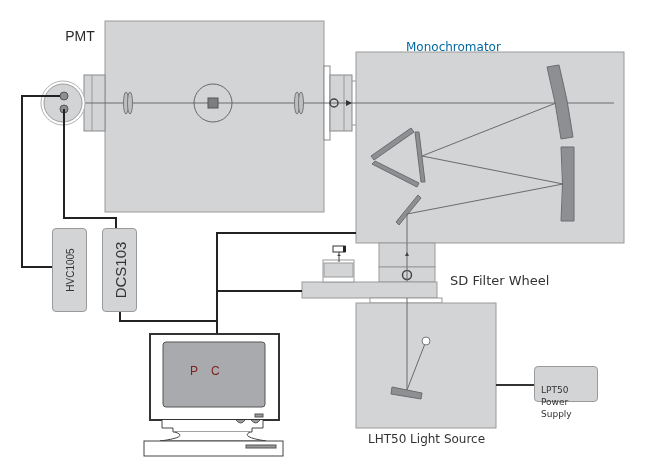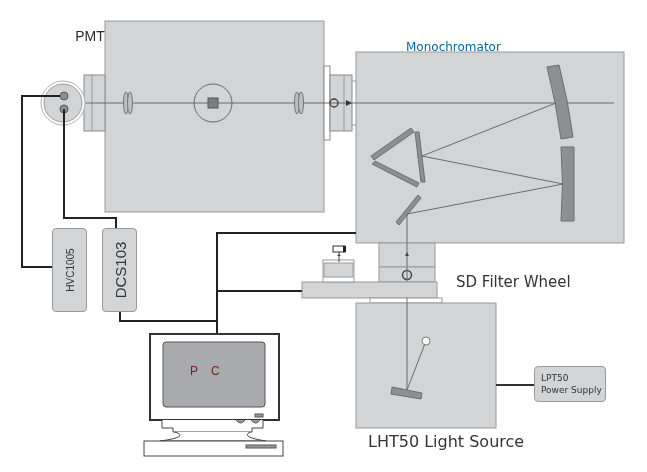--- a/index.html
+++ b/index.html
@@ -1,29 +1,29 @@
 <!DOCTYPE html>
 <html><head>
 <meta charset="utf-8">
 <style>
   html, body { margin: 0; padding: 0; background: #ffffff; }
   body { width: 647px; height: 472px; position: relative; overflow: hidden; font-family: "Liberation Sans", sans-serif; }
   svg { position: absolute; left: 0; top: 0; }
   .lbl { position: absolute; color: #222; white-space: nowrap; }
-  .lbl-pmt { left: 34px; top: 28px; font-size: 14px; text-align: center; line-height: 16px; width: 112px; color: #2a2a2a; }
+  .lbl-pmt { left: 24px; top: 28px; font-size: 14px; text-align: center; line-height: 16px; width: 112px; color: #2a2a2a; }
   .lbl-mono { left: 406px; top: 40px; font-size: 12px; font-family: "DejaVu Sans", sans-serif; color: #0369a1; }
-  .lbl-sd { left: 450px; top: 273px; font-size: 15px; font-family: "DejaVu Sans", sans-serif; color: #333; margin-left: 6px; }
-  .lbl-lht { left: 368px; top: 432px; font-size: 16px; font-family: "DejaVu Sans", sans-serif; color: #333; }
+  .lbl-sd { left: 450px; top: 273px; font-size: 13px; font-family: "DejaVu Sans", sans-serif; color: #333; }
+  .lbl-lht { left: 368px; top: 432px; font-size: 12px; font-family: "DejaVu Sans", sans-serif; color: #333; }
   .box { position: absolute; background: #d3d4d6; border: 1px solid #9a9a9a; border-radius: 4px; box-sizing: border-box; }
   .hvc { left: 52px; top: 228px; width: 35px; height: 84px; }
   .dcs { left: 102px; top: 228px; width: 35px; height: 84px; }
   .vtxt { position: absolute; left: 50%; top: 50%; transform: translate(-50%, -50%) rotate(-90deg); white-space: nowrap; color: #333; }
   .hvc .vtxt { font-size: 10px; }
   .dcs .vtxt { font-size: 15px; }
-  .lpt { left: 534px; top: 366px; width: 72px; height: 36px; font-family: "DejaVu Sans", sans-serif; font-size: 9px; color: #333; padding: 5px 0 0 6px; line-height: 12px; }
+  .lpt { left: 534px; top: 366px; width: 64px; height: 36px; font-family: "DejaVu Sans", sans-serif; font-size: 9px; color: #333; padding: 17px 0 0 6px; line-height: 12px; }
   .pc-label { position: absolute; left: 190px; top: 364px; font-size: 12px; letter-spacing: 5px; color: #7f1d1d; }
 </style>
 </head>
 <body>
 
 <svg width="647" height="472" viewBox="0 0 647 472" xmlns="http://www.w3.org/2000/svg">
 
   <rect x="105" y="21" width="219" height="191" fill="#d3d4d6" stroke="#9a9a9a" stroke-width="1"></rect>
 
   <rect x="84" y="75" width="21" height="56" fill="#d3d4d6" stroke="#8a8a8a"></rect>

